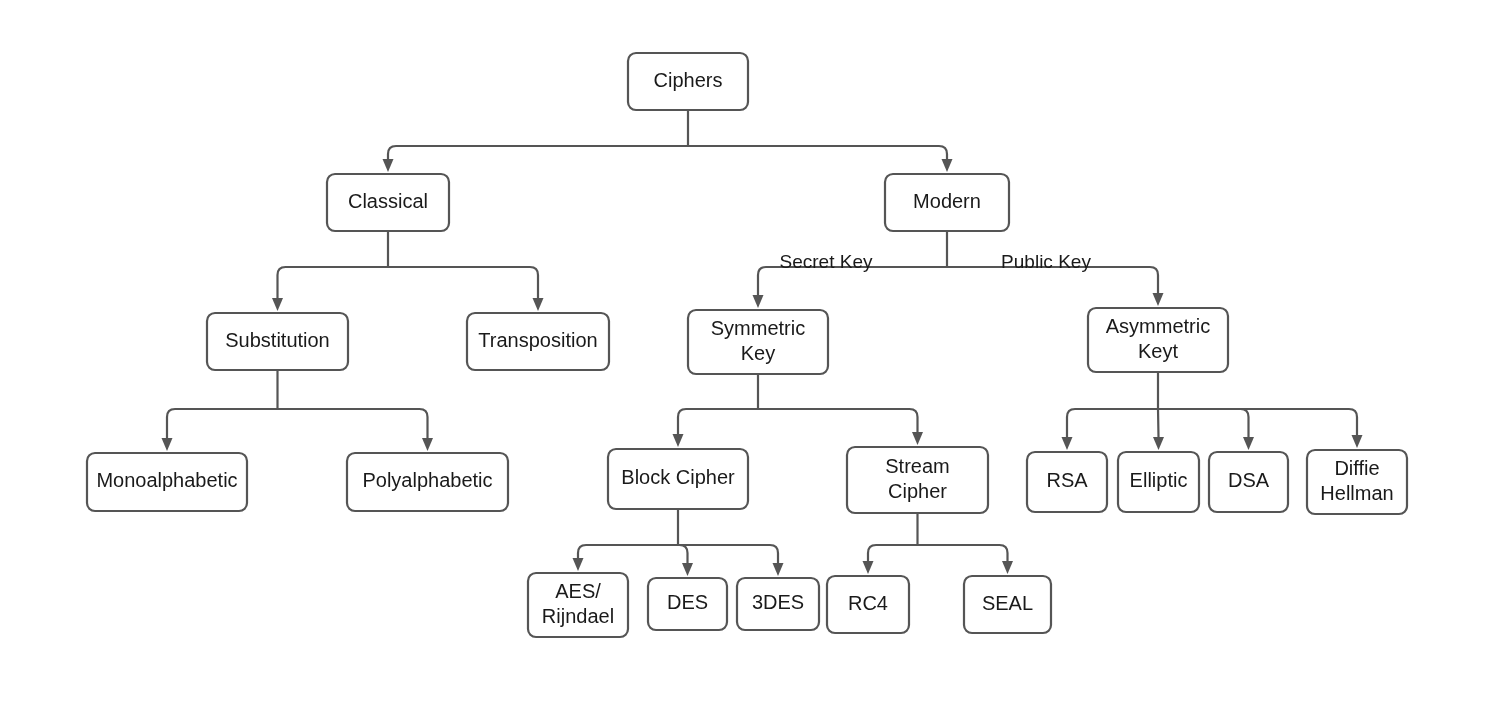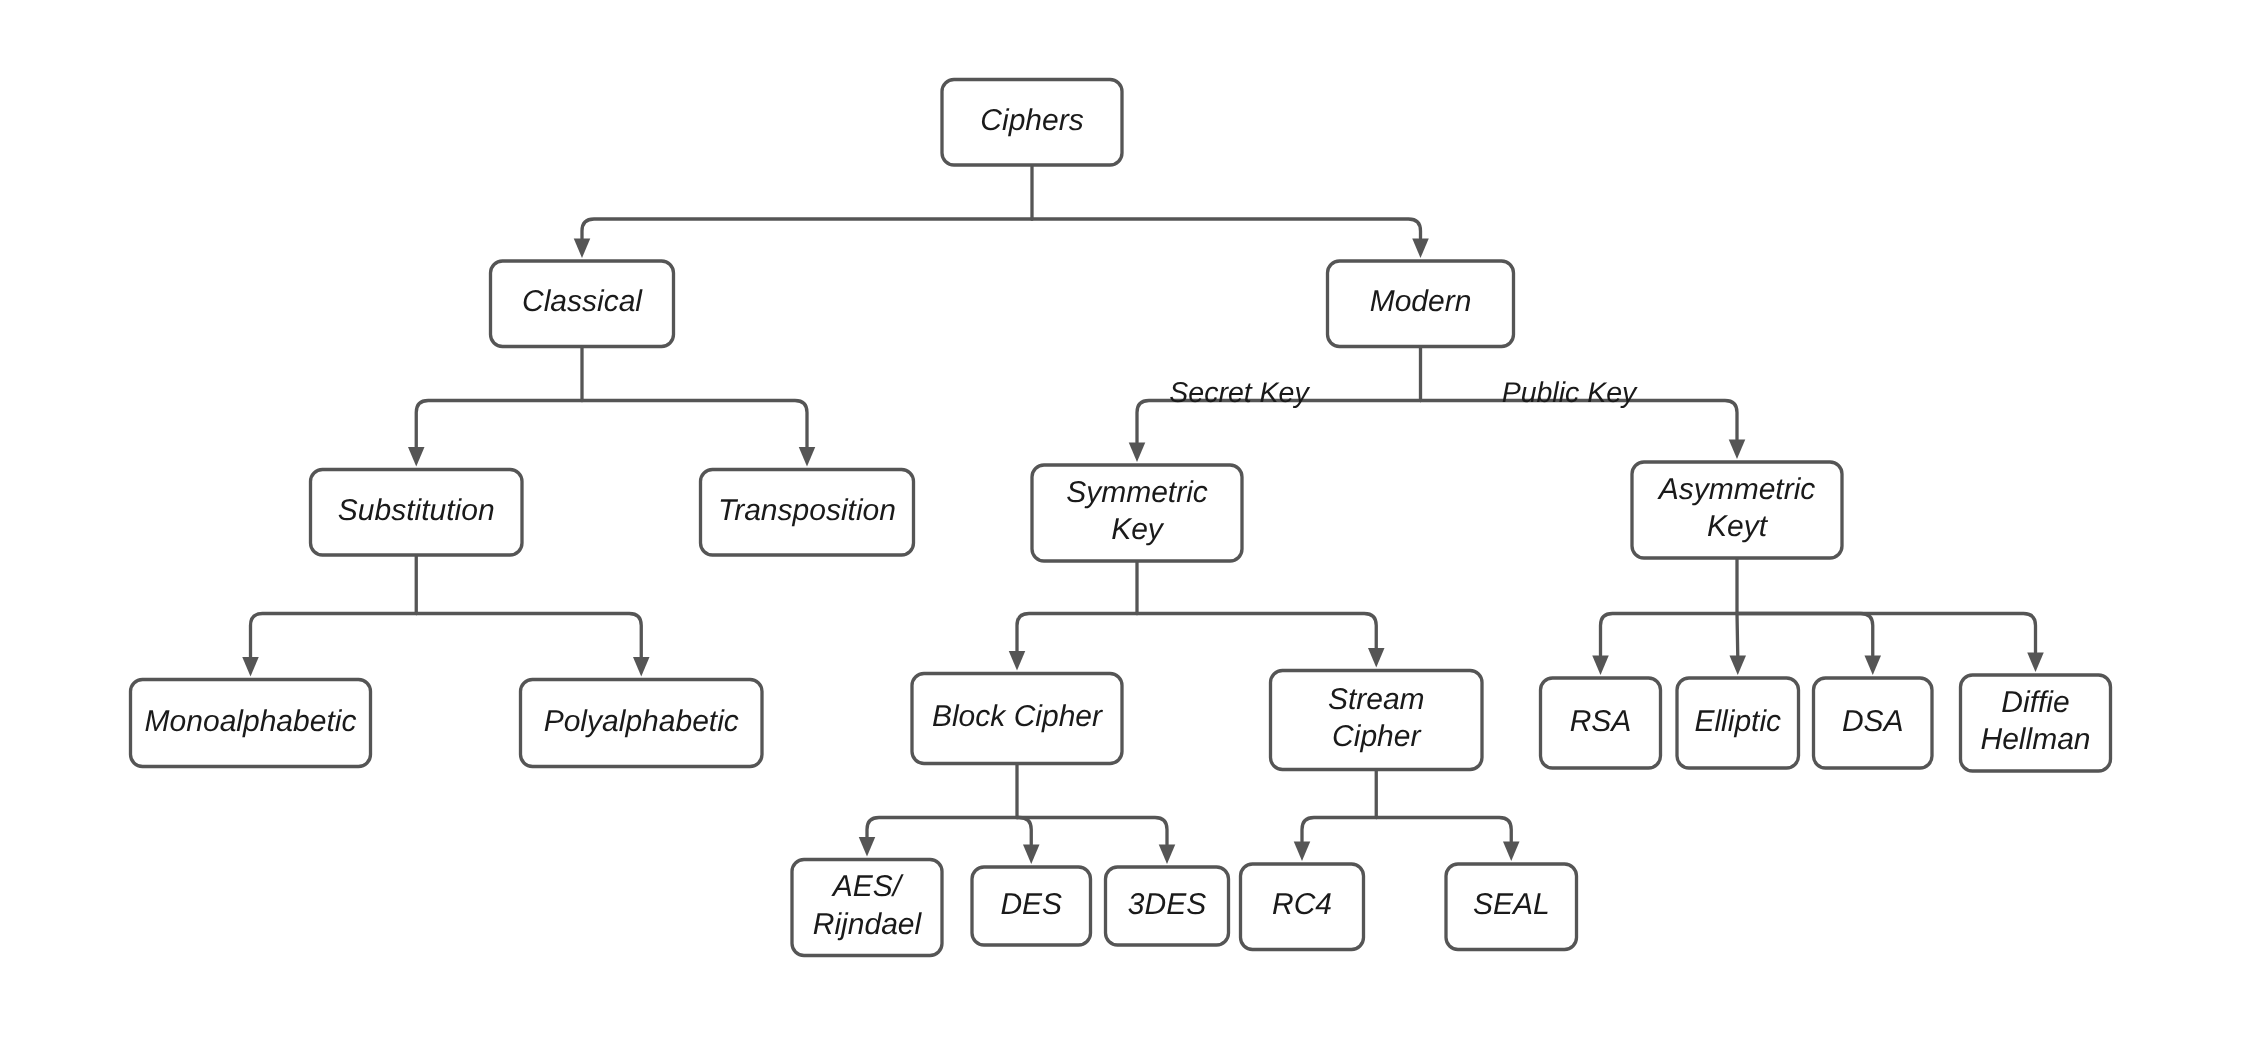--- a/index.html
+++ b/index.html
@@ -7,21 +7,20 @@
     padding: 0;
     background: #ffffff;
   }
   #canvas-wrap {
     position: relative;
     width: 1496px;
     height: 704px;
     background: #ffffff;
     overflow: hidden;
     font-family: "Liberation Sans", sans-serif;
-    font-style: italic;
   }
   svg#diagram {
     position: absolute;
     left: 0;
     top: 0;
     width: 1496px;
     height: 704px;
     display: block;
   }
   .node-rect {

